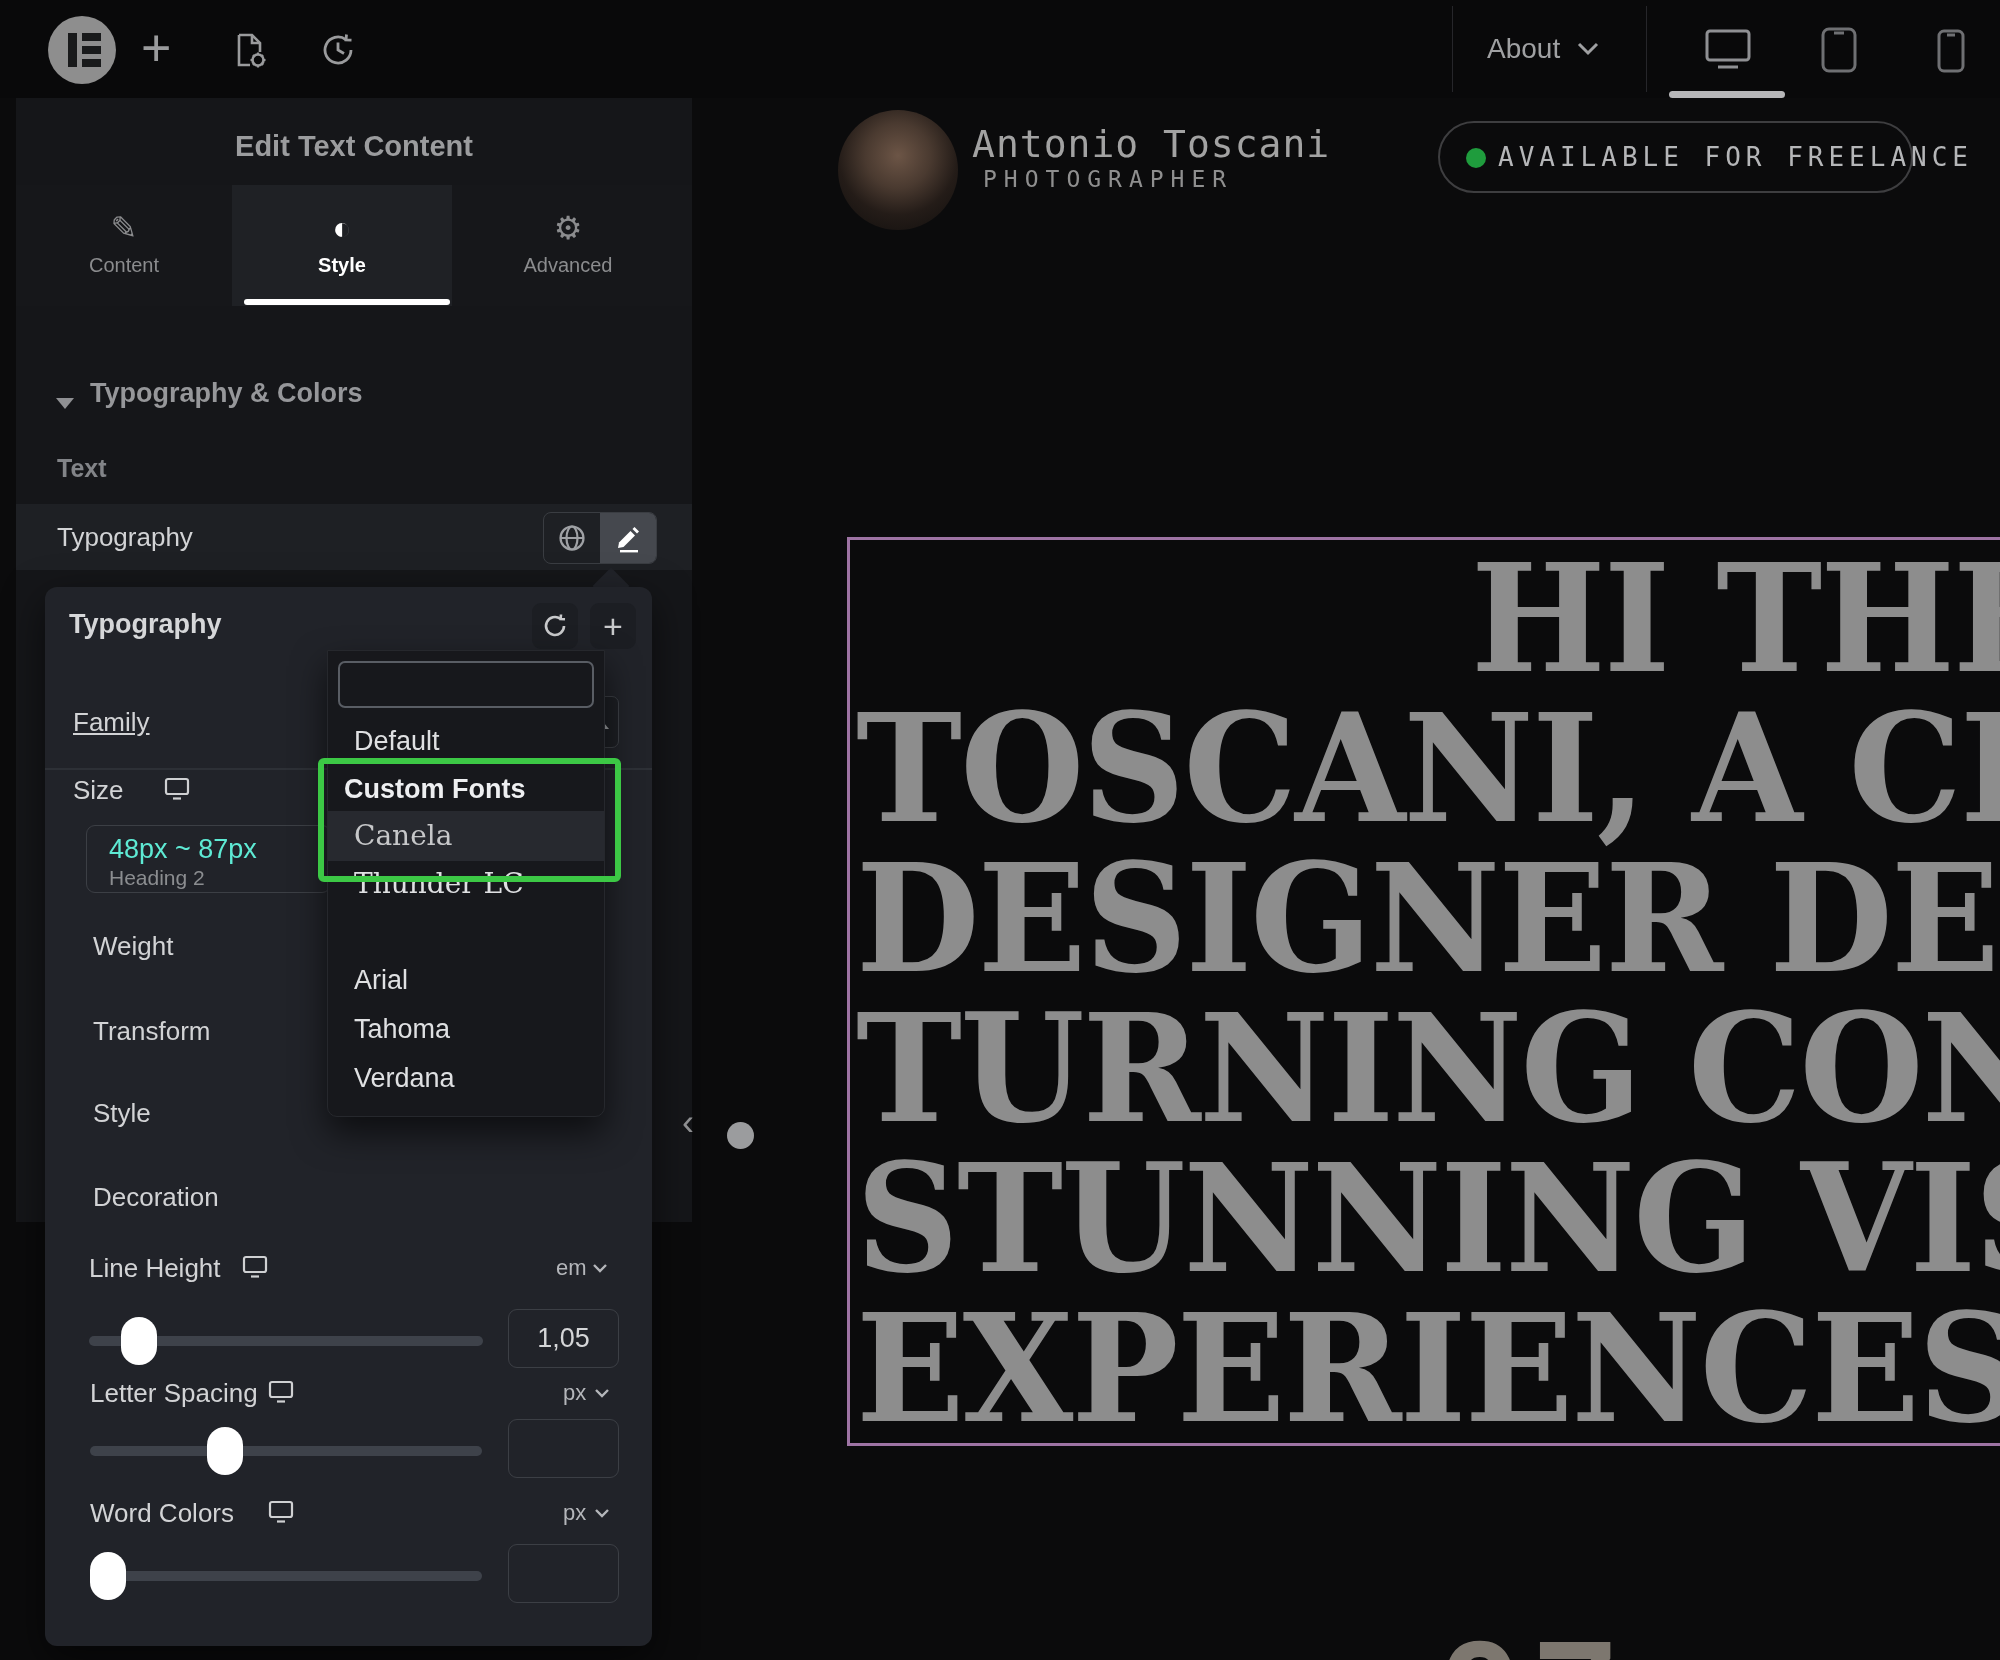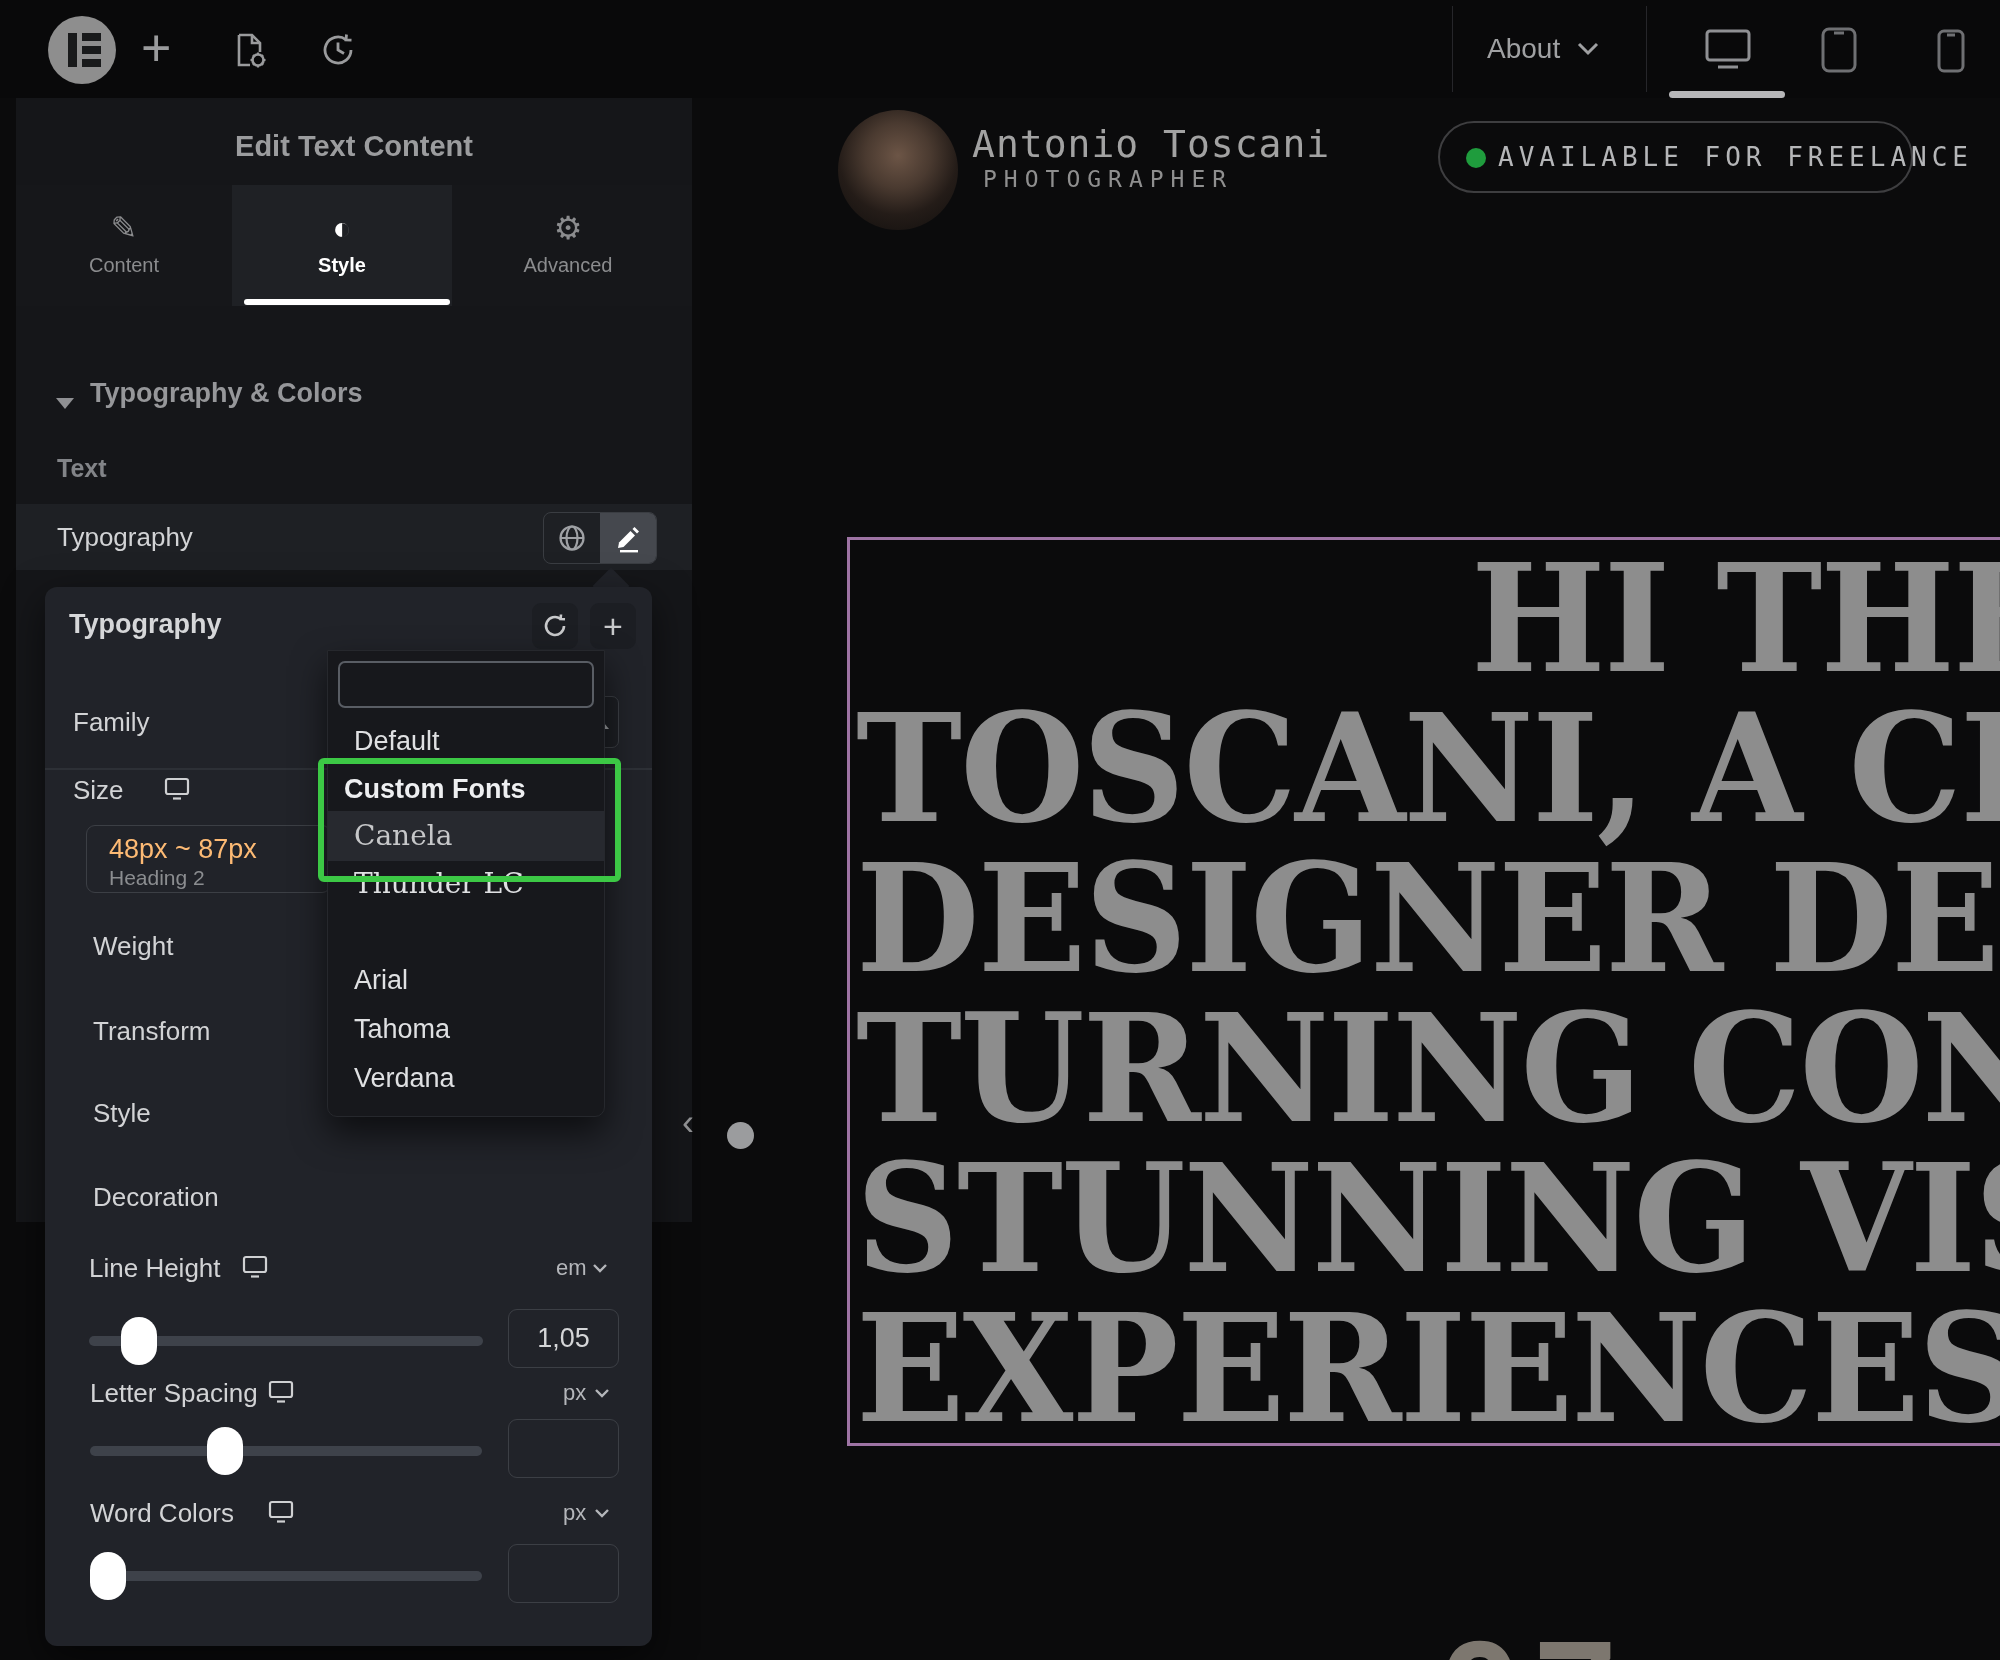--- a/index.html
+++ b/index.html
@@ -205,33 +205,33 @@
       <svg width="28" height="28" viewBox="0 0 28 28" fill="none" stroke="currentColor" stroke-width="2.6">
         <path d="M23 14 a9 9 0 1 1 -3.6-7.2"></path>
         <polyline points="20,2.5 19.6,7 24,7.3"></polyline>
       </svg>
     </div>
     <div class="abs mini-btn" style="left:545px;top:16px;font-size:34px;font-weight:300;">
       <span>+</span>
     </div>
     <div class="abs popup-divider"></div>
 
-    <span class="abs ctl-label" style="left:28px;top:120px;">Family</span>
+    <span class="abs ctl-label" style="left:28px;top:120px;text-decoration:underline;">Family</span>
     <div class="abs select-box" style="left:298px;top:109px;width:274px;height:50px;">
       <span class="abs serif" style="left:20px;top:9px;font-size:28px;color:#d8d8d8;">Canela</span>
       <div class="abs tri-up" style="left:245px;top:20px;"></div>
     </div>
 
     <span class="abs ctl-label" style="left:28px;top:188px;">Size</span>
     <svg class="abs" style="left:119px;top:190px;" width="26" height="24" viewBox="0 0 26 24" fill="none" stroke="#cfd0d2" stroke-width="2.2">
       <rect x="2" y="2" width="22" height="15" rx="2"></rect>
         <line x1="9" y1="21.5" x2="17" y2="21.5"></line>
     </svg>
     <div class="abs outline-box" style="left:41px;top:238px;width:243px;height:66px;">
-      <span class="abs" style="left:22px;top:8px;font-size:27px;color:#fdba74;">48px ~ 87px</span>
+      <span class="abs" style="left:22px;top:8px;font-size:27px;color:#5eead4;">48px ~ 87px</span>
       <span class="abs" style="left:22px;top:40px;font-size:21px;color:#8b8d90;">Heading 2</span>
     </div>
 
     <span class="abs ctl-label" style="left:48px;top:344px;">Weight</span>
     <span class="abs ctl-label" style="left:48px;top:429px;">Transform</span>
     <span class="abs ctl-label" style="left:48px;top:511px;">Style</span>
     <span class="abs ctl-label" style="left:48px;top:595px;">Decoration</span>
 
     <span class="abs ctl-label" style="left:44px;top:666px;">Line Height</span>
     <svg class="abs" style="left:197px;top:668px;" width="26" height="24" viewBox="0 0 26 24" fill="none" stroke="#cfd0d2" stroke-width="2.2">

